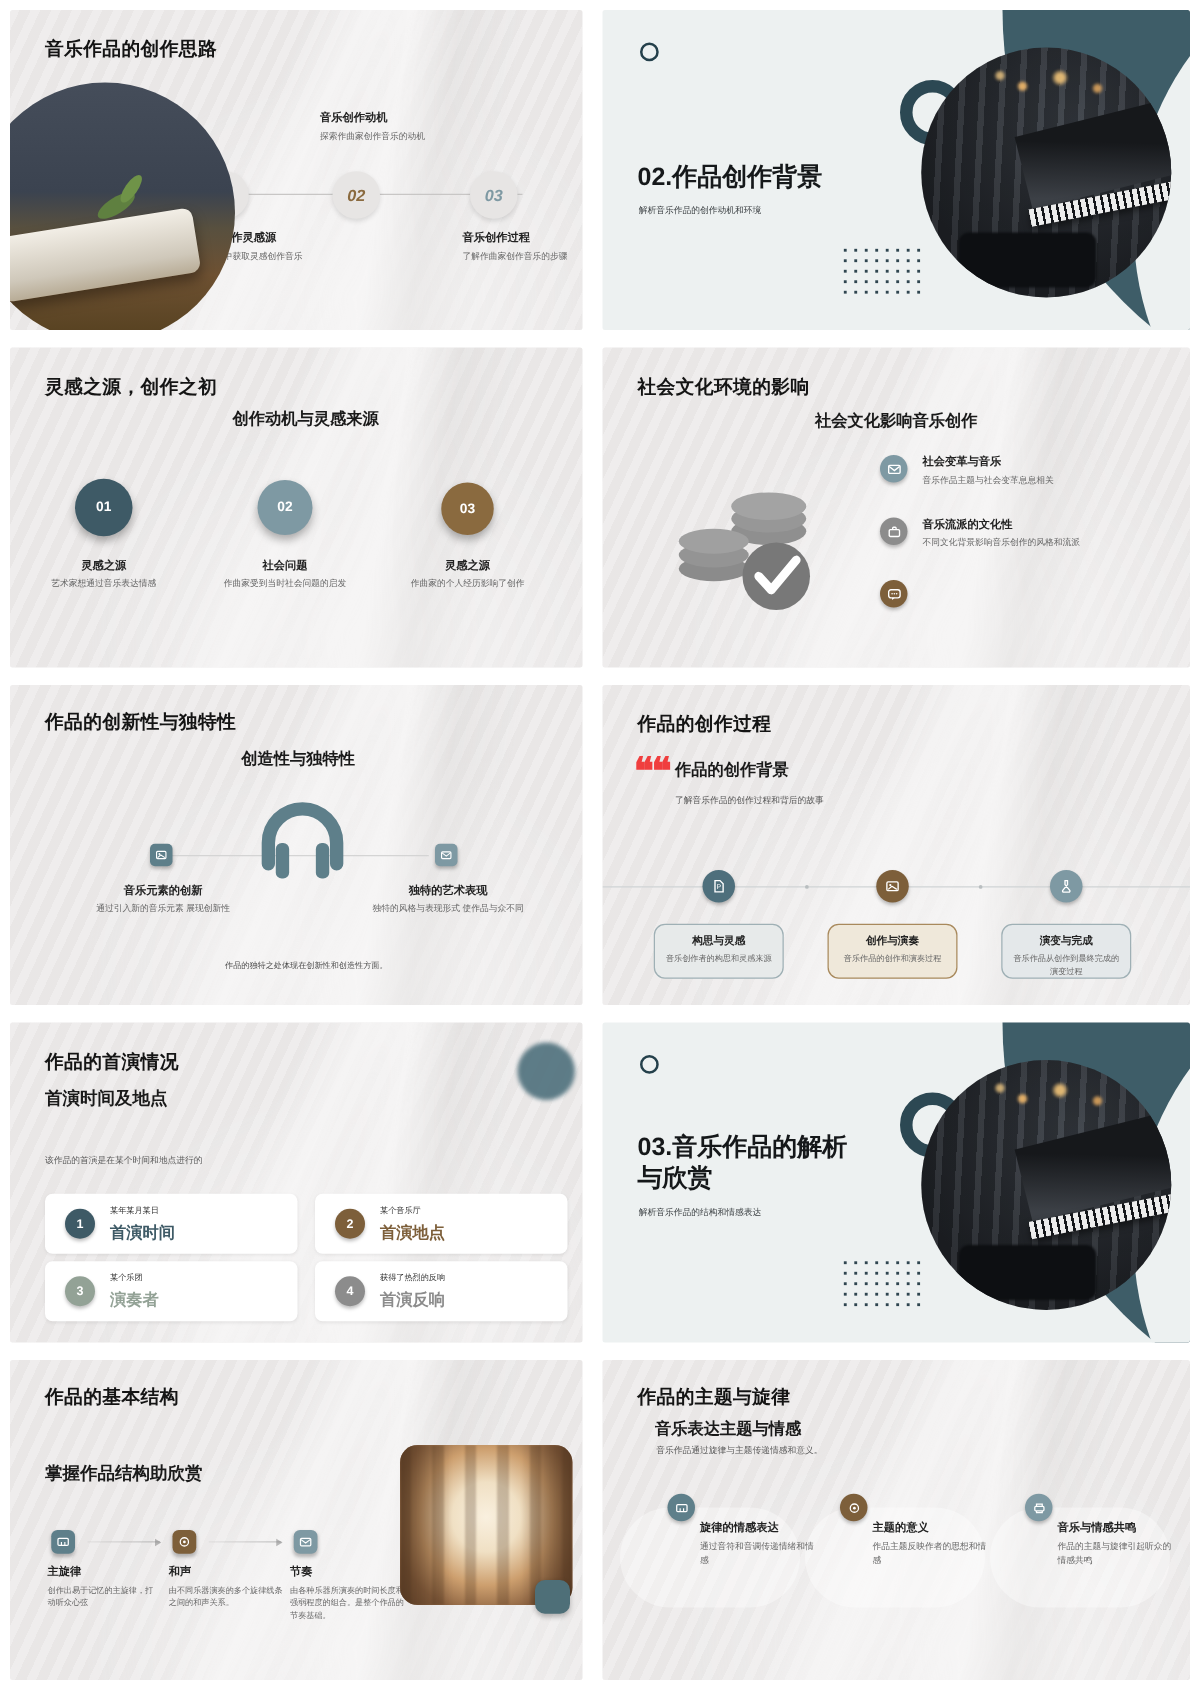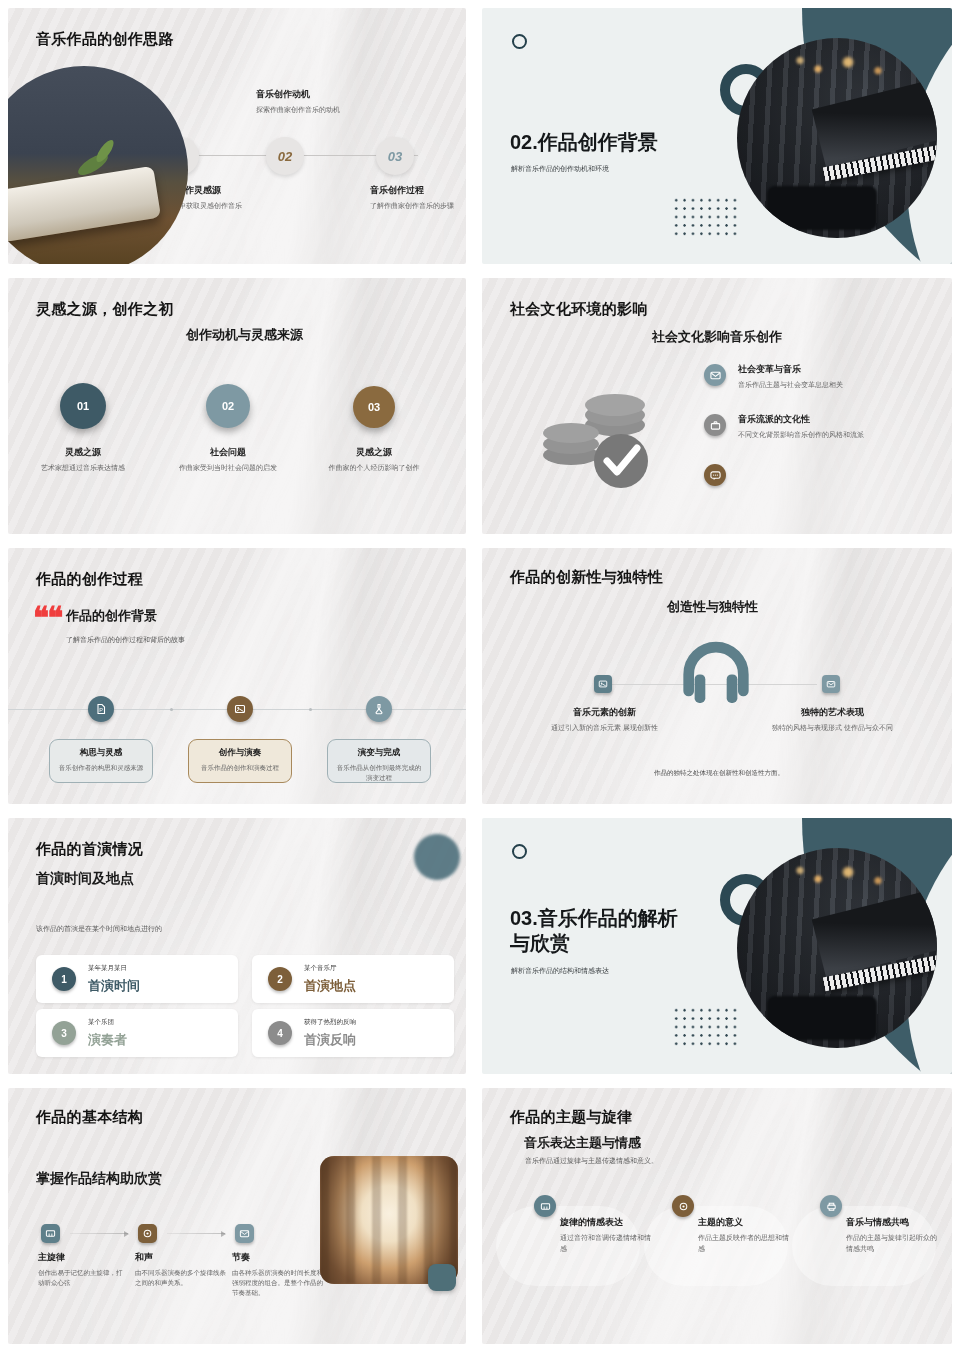--- a/index.html
+++ b/index.html
@@ -147,62 +147,20 @@
           <rect x="1" y="2" width="10" height="7" rx="2" fill="none" stroke="#fff" stroke-width="1.2"></rect>
           <path d="M4 9 L4 11 L6.5 9" fill="#fff"></path>
           <circle cx="4" cy="5.5" r=".7" fill="#fff"></circle>
           <circle cx="6" cy="5.5" r=".7" fill="#fff"></circle>
           <circle cx="8" cy="5.5" r=".7" fill="#fff"></circle>
         </svg>
     </div>
   </section>
 
   <section class="slide bgL piano">
-    <h2 class="t" style="left:28px;top:22px">作品的创作过程</h2>
-    <div class="qmark" style="left:25px;top:55px">❝❝</div>
-    <div class="b" style="left:58px;top:59px">
-      <div style="font-size:13px;font-weight:bold;color:#1a1a1a;margin-bottom:10px">作品的创作背景</div>
-      <div style="font-size:7px;color:#555">了解音乐作品的创作过程和背后的故事</div>
-    </div>
-    <div class="tl-line" style="top:161px"></div>
-    <div class="tl-dot" style="left:162px;top:160px"></div>
-    <div class="tl-dot" style="left:301px;top:160px"></div>
-    <div class="chip" style="left:80px;top:148px;width:26px;height:26px;border-radius:50%;background:#4E6F7C">
-      <svg width="12" height="12" viewBox="0 0 12 12">
-          <path d="M3 1.5 h4 l2.5 2.5 v6.5 h-6.5 z" fill="none" stroke="#fff" stroke-width="1.1"></path>
-          <text x="4.2" y="8.6" font-size="5.5" fill="#fff" font-family="sans-serif">P</text>
-        </svg>
-    </div>
-    <div class="chip" style="left:219px;top:148px;width:26px;height:26px;border-radius:50%;background:#7D5F3A">
-      <svg width="12" height="12" viewBox="0 0 12 12">
-          <rect x="1.5" y="2.5" width="9" height="7" rx="1" fill="none" stroke="#fff" stroke-width="1.1"></rect>
-          <circle cx="4.2" cy="5" r=".9" fill="#fff"></circle>
-          <path d="M2.5 8.5 L5.5 6 L9.5 8.5" fill="none" stroke="#fff" stroke-width="1"></path>
-        </svg>
-    </div>
-    <div class="chip" style="left:358px;top:148px;width:26px;height:26px;border-radius:50%;background:#7E99A3">
-      <svg width="12" height="12" viewBox="0 0 12 12">
-          <path d="M4.5 1.5 h3 M5 1.5 v3.2 L8.8 9.3 a0.9 0.9 0 0 1 -.8 1.4 h-4 a0.9 0.9 0 0 1 -.8 -1.4 L7 4.7 V1.5" fill="none" stroke="#fff" stroke-width="1.1" stroke-linejoin="round"></path>
-        </svg>
-    </div>
-    <div class="card6" style="left:41px;top:191px;background:#E7EAEA;border:1px solid #9FB0B5">
-      <div class="lblT">构思与灵感</div>
-      <div class="lblD">音乐创作者的构思和灵感来源</div>
-    </div>
-    <div class="card6" style="left:180px;top:191px;background:#EFE8DA;border:1px solid #A8895C">
-      <div class="lblT">创作与演奏</div>
-      <div class="lblD">音乐作品的创作和演奏过程</div>
-    </div>
-    <div class="card6" style="left:319px;top:191px;background:#E4E8EA;border:1px solid #9FB0B5">
-      <div class="lblT">演变与完成</div>
-      <div class="lblD">音乐作品从创作到最终完成的演变过程</div>
-    </div>
-  </section>
-
-  <section class="slide bgL piano">
     <h2 class="t" style="left:28px;top:20px">作品的创新性与独特性</h2>
     <div class="sub" style="left:185px;top:50px">创造性与独特性</div>
     <div class="b" style="left:125px;top:136px;width:210px;height:1px;background:#d4d4d4;z-index:1"></div>
     <svg class="b" style="left:196px;top:90px" width="76" height="68" viewBox="0 0 64 56">
       <path d="M9 44 v-14 a23 23 0 0 1 46 0 v14" stroke="#5E7F8A" stroke-width="9" fill="none" stroke-linecap="round"></path>
       <rect x="14" y="30" width="9" height="24" rx="4" fill="#5E7F8A"></rect>
       <rect x="41" y="30" width="9" height="24" rx="4" fill="#5E7F8A"></rect>
     </svg>
     <div class="chip" style="left:112px;top:127px;width:18px;height:18px;border-radius:4px;background:#5E7F8A">
       <svg width="10" height="10" viewBox="0 0 12 12">
@@ -222,20 +180,62 @@
         </svg>
     </div>
     <div class="b" style="left:288px;top:158px;width:125px;text-align:center">
       <div class="lblT">独特的艺术表现</div>
       <div class="lblD">独特的风格与表现形式 使作品与众不同</div>
     </div>
     <div class="small" style="left:172px;top:220px;font-size:6.5px;color:#4c4c4c">作品的独特之处体现在创新性和创造性方面。</div>
   </section>
 
   <section class="slide bgL piano">
+    <h2 class="t" style="left:28px;top:22px">作品的创作过程</h2>
+    <div class="qmark" style="left:25px;top:55px">❝❝</div>
+    <div class="b" style="left:58px;top:59px">
+      <div style="font-size:13px;font-weight:bold;color:#1a1a1a;margin-bottom:10px">作品的创作背景</div>
+      <div style="font-size:7px;color:#555">了解音乐作品的创作过程和背后的故事</div>
+    </div>
+    <div class="tl-line" style="top:161px"></div>
+    <div class="tl-dot" style="left:162px;top:160px"></div>
+    <div class="tl-dot" style="left:301px;top:160px"></div>
+    <div class="chip" style="left:80px;top:148px;width:26px;height:26px;border-radius:50%;background:#4E6F7C">
+      <svg width="12" height="12" viewBox="0 0 12 12">
+          <path d="M3 1.5 h4 l2.5 2.5 v6.5 h-6.5 z" fill="none" stroke="#fff" stroke-width="1.1"></path>
+          <text x="4.2" y="8.6" font-size="5.5" fill="#fff" font-family="sans-serif">P</text>
+        </svg>
+    </div>
+    <div class="chip" style="left:219px;top:148px;width:26px;height:26px;border-radius:50%;background:#7D5F3A">
+      <svg width="12" height="12" viewBox="0 0 12 12">
+          <rect x="1.5" y="2.5" width="9" height="7" rx="1" fill="none" stroke="#fff" stroke-width="1.1"></rect>
+          <circle cx="4.2" cy="5" r=".9" fill="#fff"></circle>
+          <path d="M2.5 8.5 L5.5 6 L9.5 8.5" fill="none" stroke="#fff" stroke-width="1"></path>
+        </svg>
+    </div>
+    <div class="chip" style="left:358px;top:148px;width:26px;height:26px;border-radius:50%;background:#7E99A3">
+      <svg width="12" height="12" viewBox="0 0 12 12">
+          <path d="M4.5 1.5 h3 M5 1.5 v3.2 L8.8 9.3 a0.9 0.9 0 0 1 -.8 1.4 h-4 a0.9 0.9 0 0 1 -.8 -1.4 L7 4.7 V1.5" fill="none" stroke="#fff" stroke-width="1.1" stroke-linejoin="round"></path>
+        </svg>
+    </div>
+    <div class="card6" style="left:41px;top:191px;background:#E7EAEA;border:1px solid #9FB0B5">
+      <div class="lblT">构思与灵感</div>
+      <div class="lblD">音乐创作者的构思和灵感来源</div>
+    </div>
+    <div class="card6" style="left:180px;top:191px;background:#EFE8DA;border:1px solid #A8895C">
+      <div class="lblT">创作与演奏</div>
+      <div class="lblD">音乐作品的创作和演奏过程</div>
+    </div>
+    <div class="card6" style="left:319px;top:191px;background:#E4E8EA;border:1px solid #9FB0B5">
+      <div class="lblT">演变与完成</div>
+      <div class="lblD">音乐作品从创作到最终完成的演变过程</div>
+    </div>
+  </section>
+
+  <section class="slide bgL piano">
     <h2 class="t" style="left:28px;top:22px">作品的首演情况</h2>
     <div class="sub" style="left:28px;top:52px;font-size:14px">首演时间及地点</div>
     <div class="b" style="left:406px;top:16px;width:46px;height:46px;border-radius:50%;background:#4E707C;filter:blur(1.5px);opacity:.9"></div>
     <div class="small" style="left:28px;top:106px">该作品的首演是在某个时间和地点进行的</div>
     <div class="card7" style="left:28px;top:137px">
       <div class="num" style="background:#3E5A66">1</div>
       <div class="sm">某年某月某日</div>
       <div class="ti" style="color:#3E5A66">首演时间</div>
     </div>
     <div class="card7" style="left:244px;top:137px">

